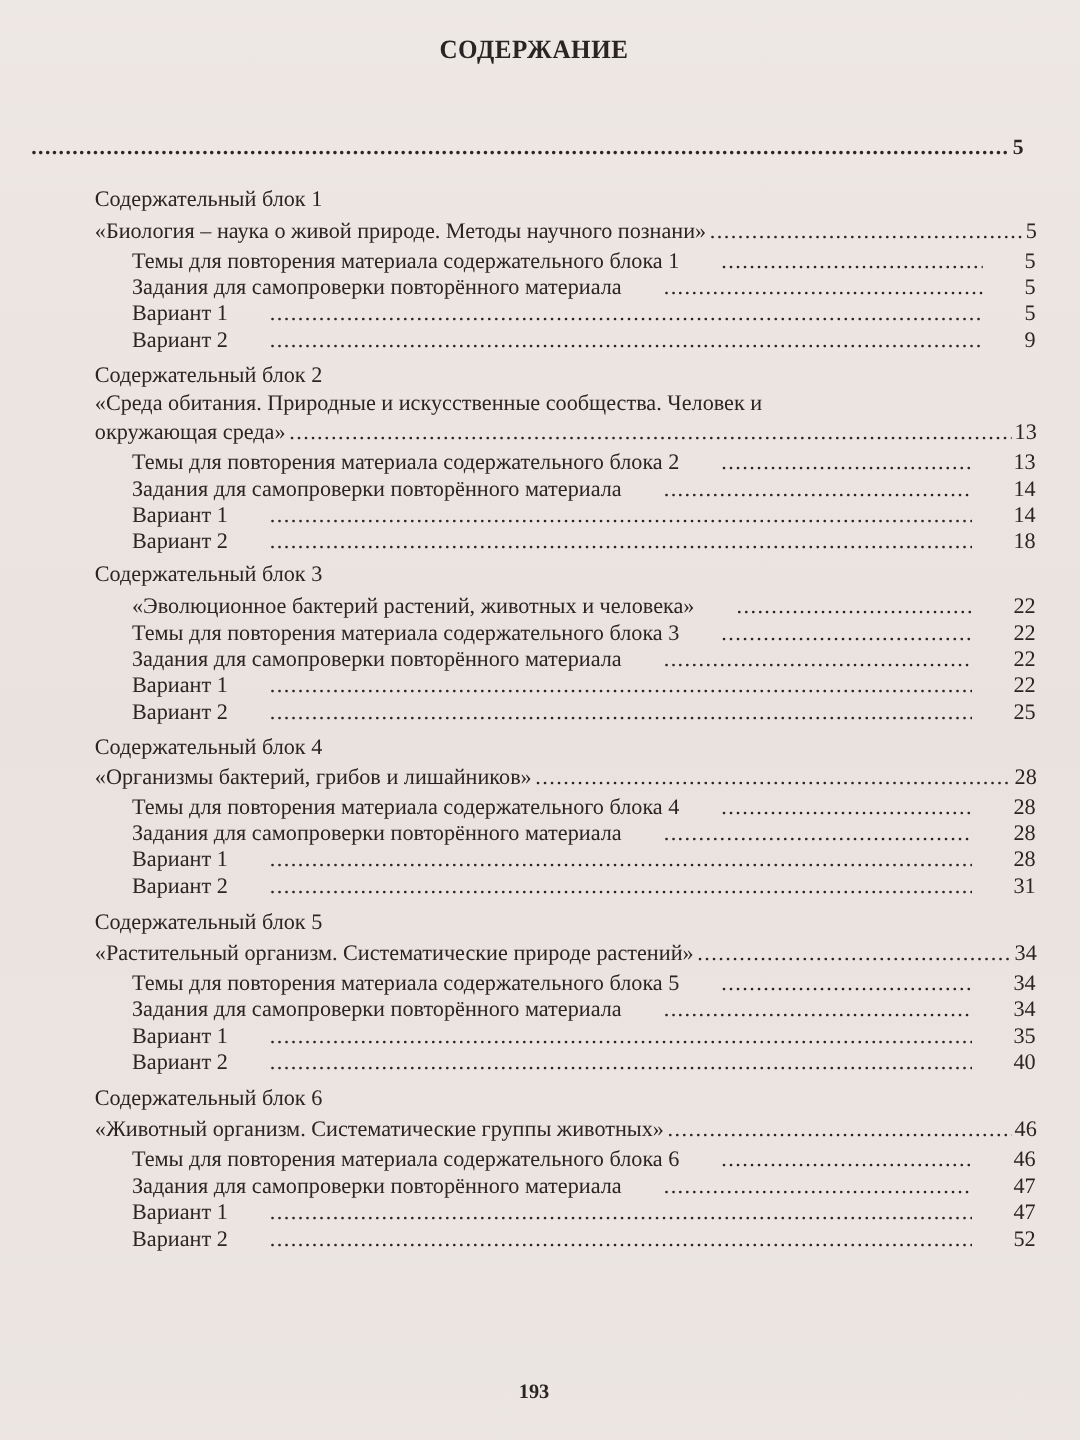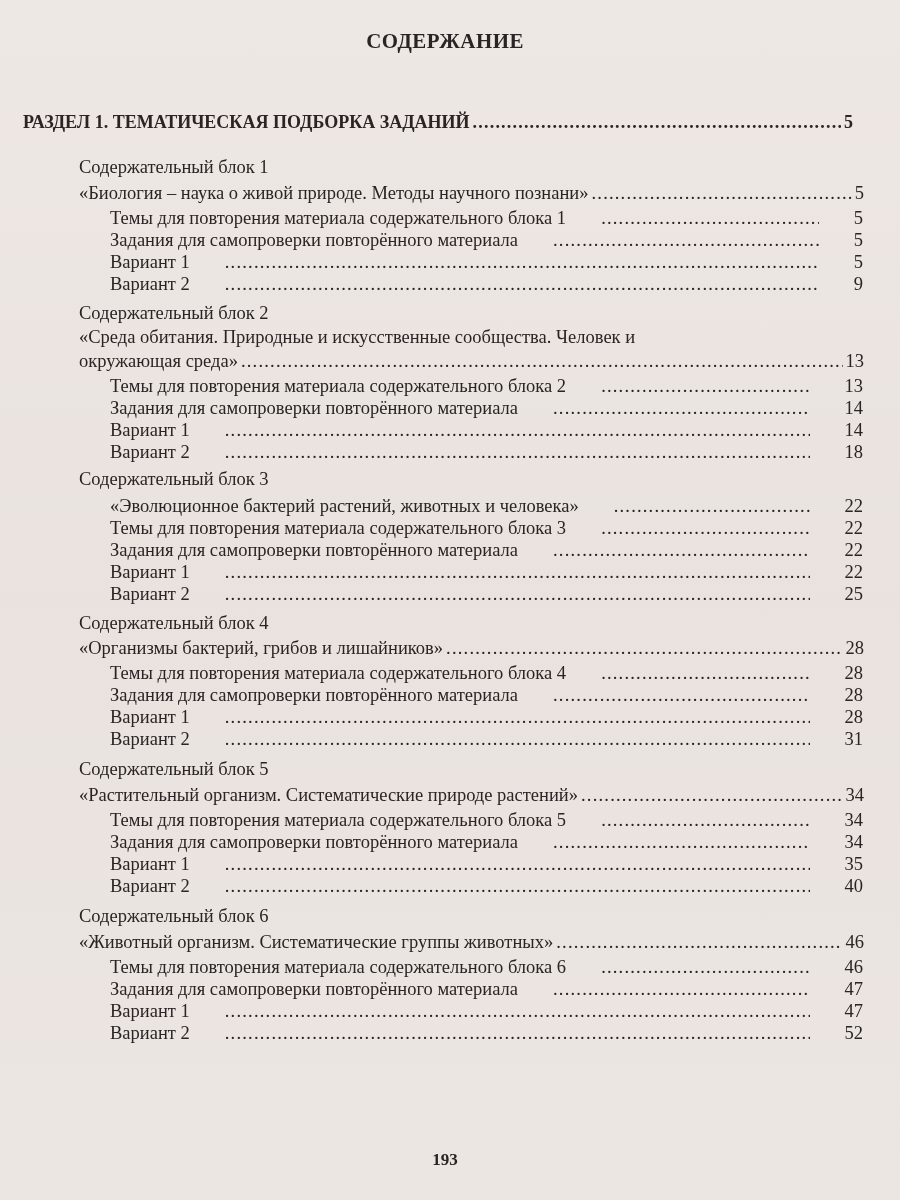--- a/index.html
+++ b/index.html
@@ -43,21 +43,20 @@
   </style>
 </head>
 <body>
 
 <div class="page">
 
   <div class="title">СОДЕРЖАНИЕ</div>
 
 
   <div class="row top-level" style="top:111px;">
-    <span class="label">РАЗДЕЛ 1. ТЕМАТИЧЕСКАЯ ПОДБОРКА ЗАДАНИЙ</span>
     <span class="dots"></span>
     <span class="num">5</span>
   </div>
 
   <div class="block-head" style="top:156px;">Содержательный блок 1</div>
   <div class="row block-title" style="top:182px;">
     <span class="label">«Биология – наука о живой природе. Методы научного познани»</span>
     <span class="dots"></span>
     <span class="num">5</span>
   </div>

